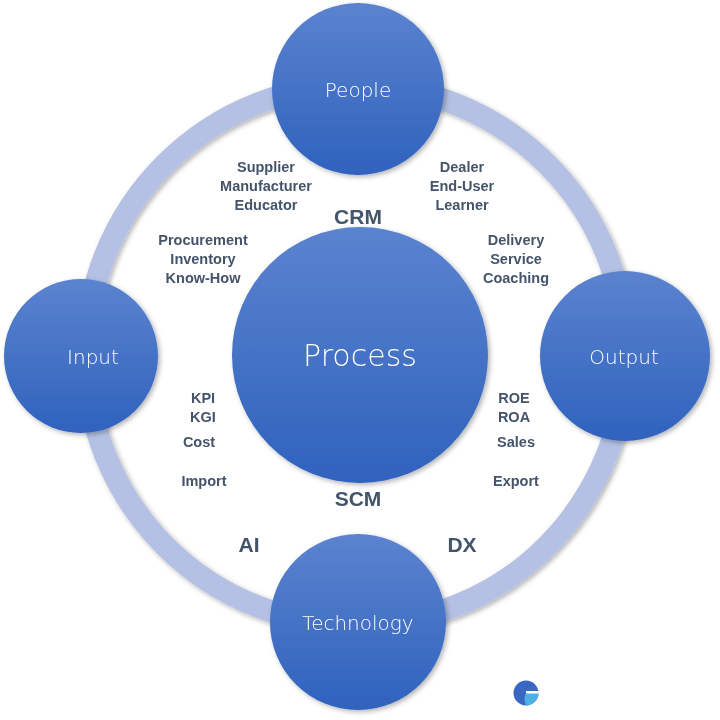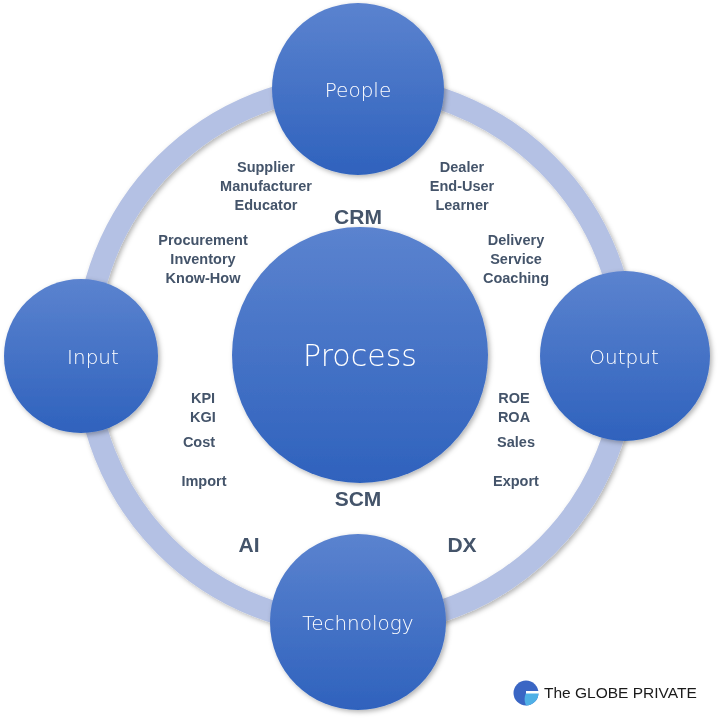--- a/index.html
+++ b/index.html
@@ -88,14 +88,13 @@
     <text class="item-text" x="516" y="486">Export</text>
   </g>
 </svg>
 
 <div class="logo">
   <svg class="logo-icon" viewBox="0 0 26 26">
     <circle cx="13" cy="13" r="12.5" fill="#3a66c4"></circle>
     <path d="M13 13 L25.5 13 A12.5 12.5 0 0 1 13 25.5 A10 12.5 0 0 1 13 13 Z" fill="#4fb0e6"></path>
     <rect x="13" y="11" width="13" height="2.5" fill="#ffffff"></rect>
   </svg>
-  <span class="logo-text">The GLOBE PRIVATE</span>
 </div>
 
 </body></html>

